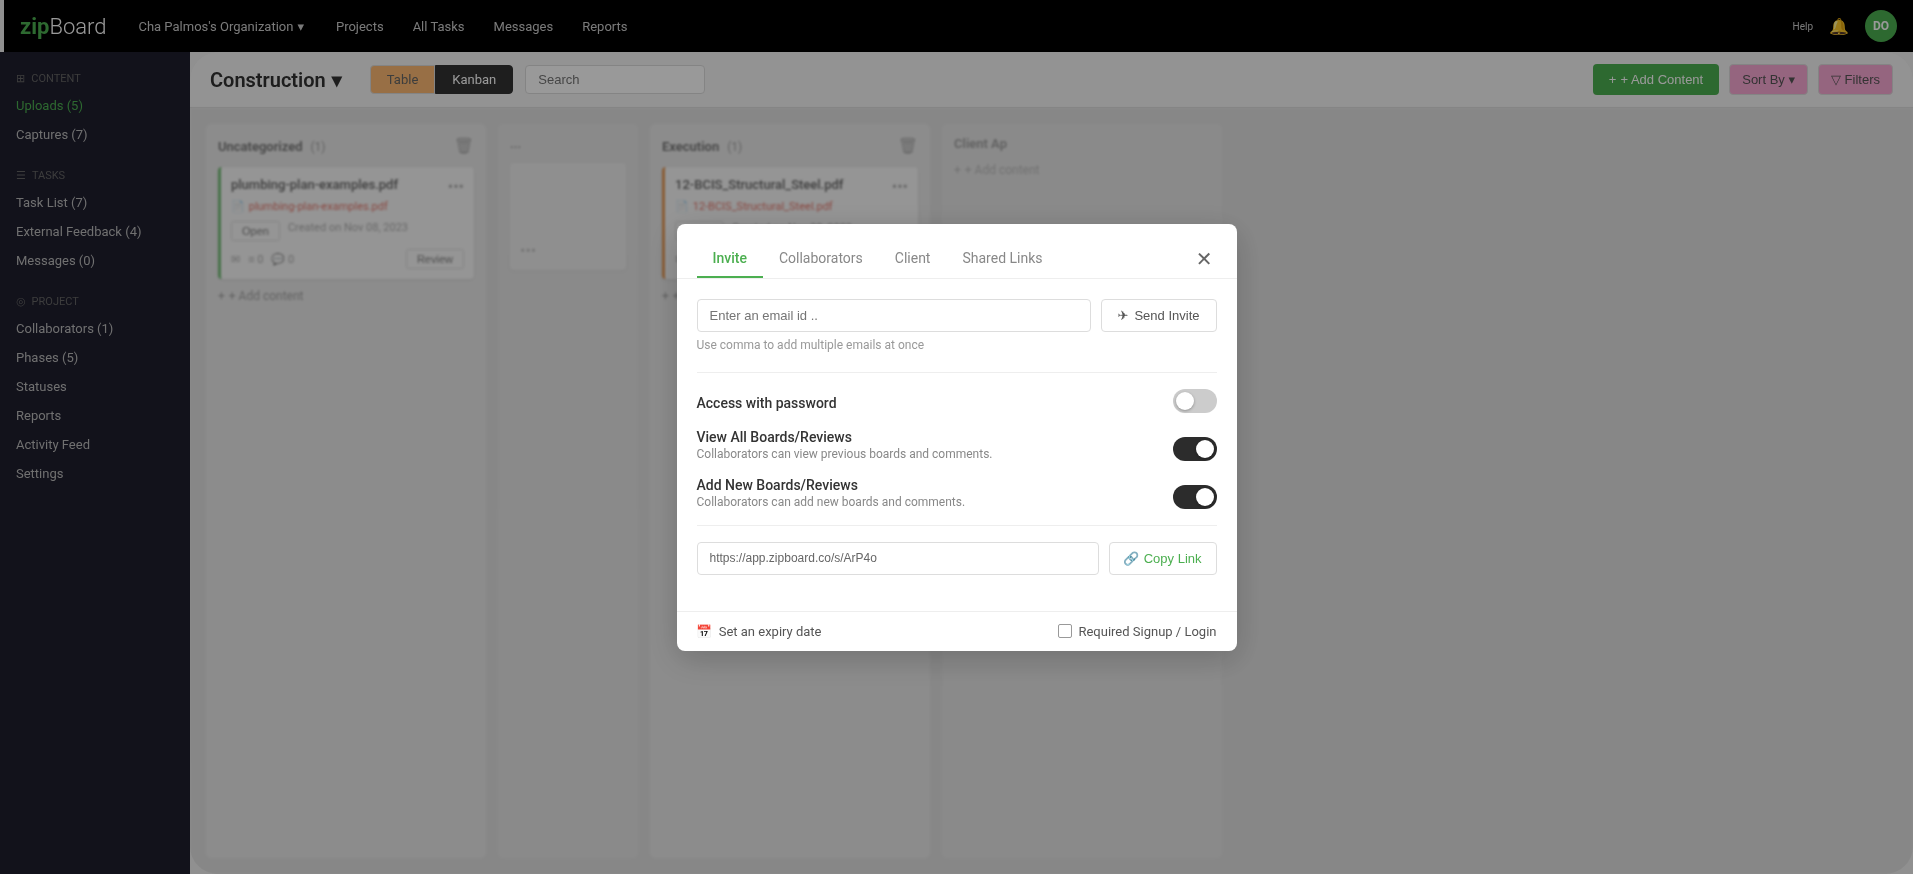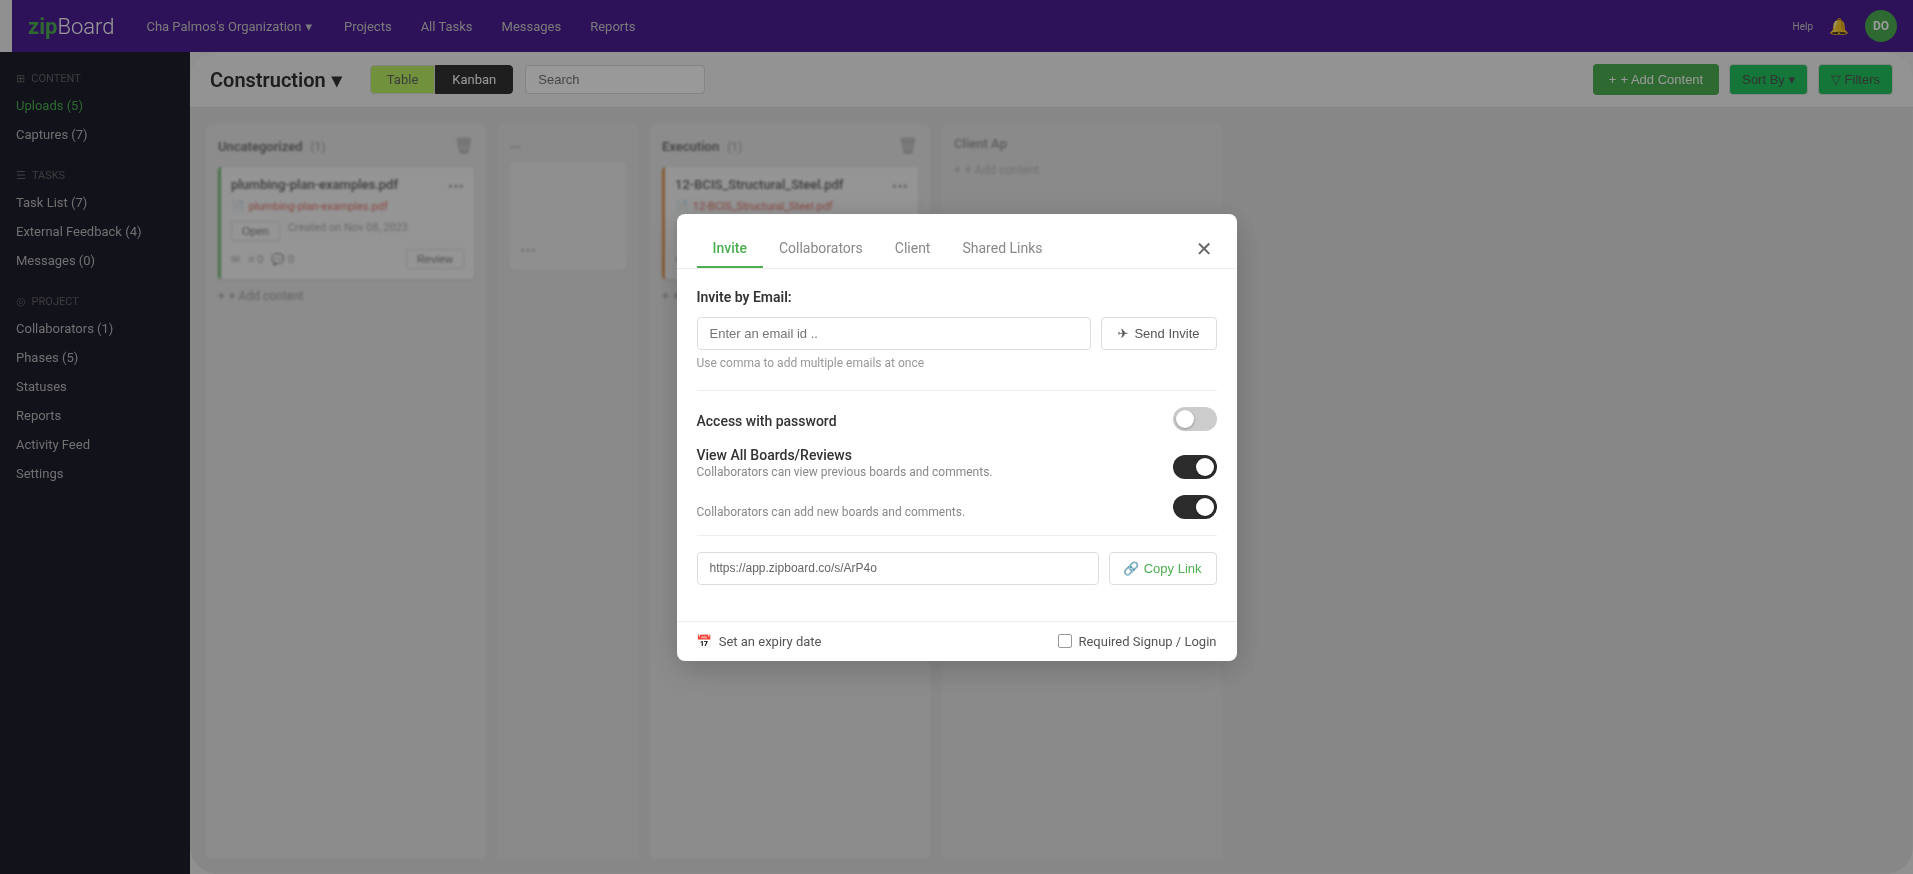--- a/index.html
+++ b/index.html
@@ -1,27 +1,27 @@
 <!DOCTYPE html>
 <html><head>
   <meta charset="utf-8">
   <style>
     * { box-sizing: border-box; margin: 0; padding: 0; }
     body { font-family: -apple-system, BlinkMacSystemFont, 'Segoe UI', Roboto, sans-serif; background: #f0f0f0; height: 874px; overflow: hidden; }
 
     
     .top-nav {
-      background: #4c1d95;
+      background: #000000;
       height: 52px;
       display: flex;
       align-items: center;
       padding: 0 16px;
       gap: 24px;
       position: fixed;
-      top: 0; left: 12px; right: 0;
+      top: 0; left: 4px; right: 0;
       z-index: 100;
     }
     .logo { color: white; font-size: 22px; font-weight: 300; }
     .logo span { color: #4caf50; font-weight: 700; }
     .org-selector {
       color: #ccc;
       font-size: 13px;
       display: flex; gap: 4px;
       cursor: pointer;
       margin-left: 8px;
@@ -89,21 +89,21 @@
       font-weight: 600;
       color: #333;
       display: flex; align-items: center; gap: 6px;
     }
     .view-tabs { display: flex; gap: 0; margin-left: 16px; }
     .view-tab {
       padding: 6px 16px;
       font-size: 13px;
       cursor: pointer;
       border: 1px solid #ddd;
-      background: #bef264;
+      background: #fdba74;
       color: #666;
     }
     .view-tab:first-child { border-radius: 4px 0 0 4px; }
     .view-tab:last-child { border-radius: 0 4px 4px 0; }
     .view-tab.active { background: #333; color: white; border-color: #333; }
     .search-bar {
       padding: 6px 12px;
       border: 1px solid #ddd;
       border-radius: 4px;
       font-size: 13px;
@@ -115,21 +115,21 @@
       background: #4caf50;
       color: white;
       border: none;
       padding: 8px 16px;
       border-radius: 4px;
       font-size: 13px;
       cursor: pointer;
       display: flex; align-items: center; gap: 6px;
     }
     .sort-btn, .filter-btn {
-      background: #22c55e;
+      background: #f9a8d4;
       border: 1px solid #ddd;
       padding: 7px 12px;
       border-radius: 4px;
       font-size: 13px;
       cursor: pointer;
       color: #555;
     }
 
     
     .kanban-board {
@@ -559,21 +559,20 @@
     <div class="modal-header">
       <div class="modal-tabs">
         <div class="modal-tab active">Invite</div>
         <div class="modal-tab">Collaborators</div>
         <div class="modal-tab">Client</div>
         <div class="modal-tab">Shared Links</div>
       </div>
       <button class="modal-close">✕</button>
     </div>
     <div class="modal-body">
-      <div class="modal-section-title">Invite by Email:</div>
       <div class="email-row">
         <input class="email-input" type="email" placeholder="Enter an email id .." style="">
         <button class="send-invite-btn">
           <span>✈</span>
           <span>Send Invite</span>
         </button>
       </div>
       <div class="hint-text">Use comma to add multiple emails at once</div>
 
       <hr class="divider">
@@ -596,20 +595,21 @@
         </div>
         <div class="toggle-switch">
           <div class="toggle-slider on">
             <div class="toggle-knob on"></div>
           </div>
         </div>
       </div>
 
       <div class="toggle-row">
         <div class="toggle-info">
+          <div class="toggle-label">Add New Boards/Reviews</div>
           <div class="toggle-desc">Collaborators can add new boards and comments.</div>
         </div>
         <div class="toggle-switch">
           <div class="toggle-slider on">
             <div class="toggle-knob on"></div>
           </div>
         </div>
       </div>
 
       <hr class="divider">

